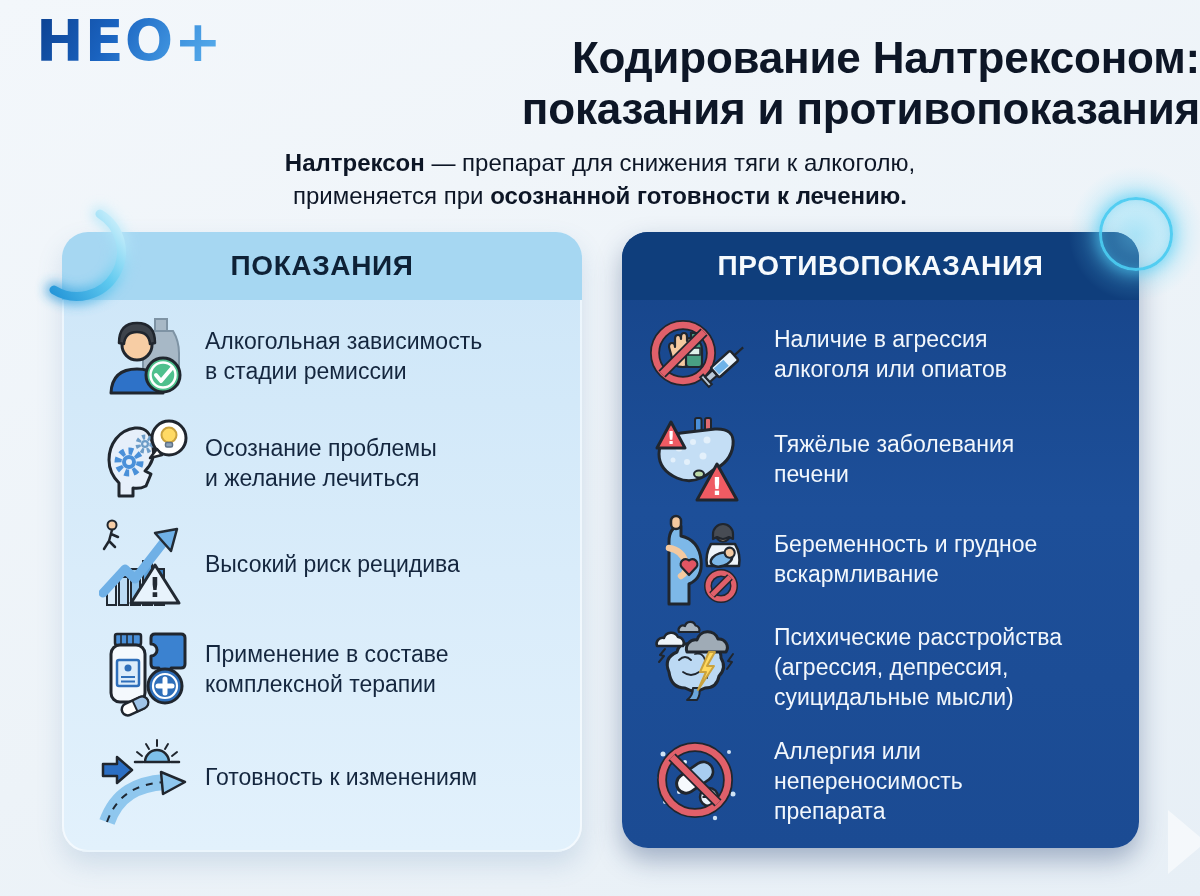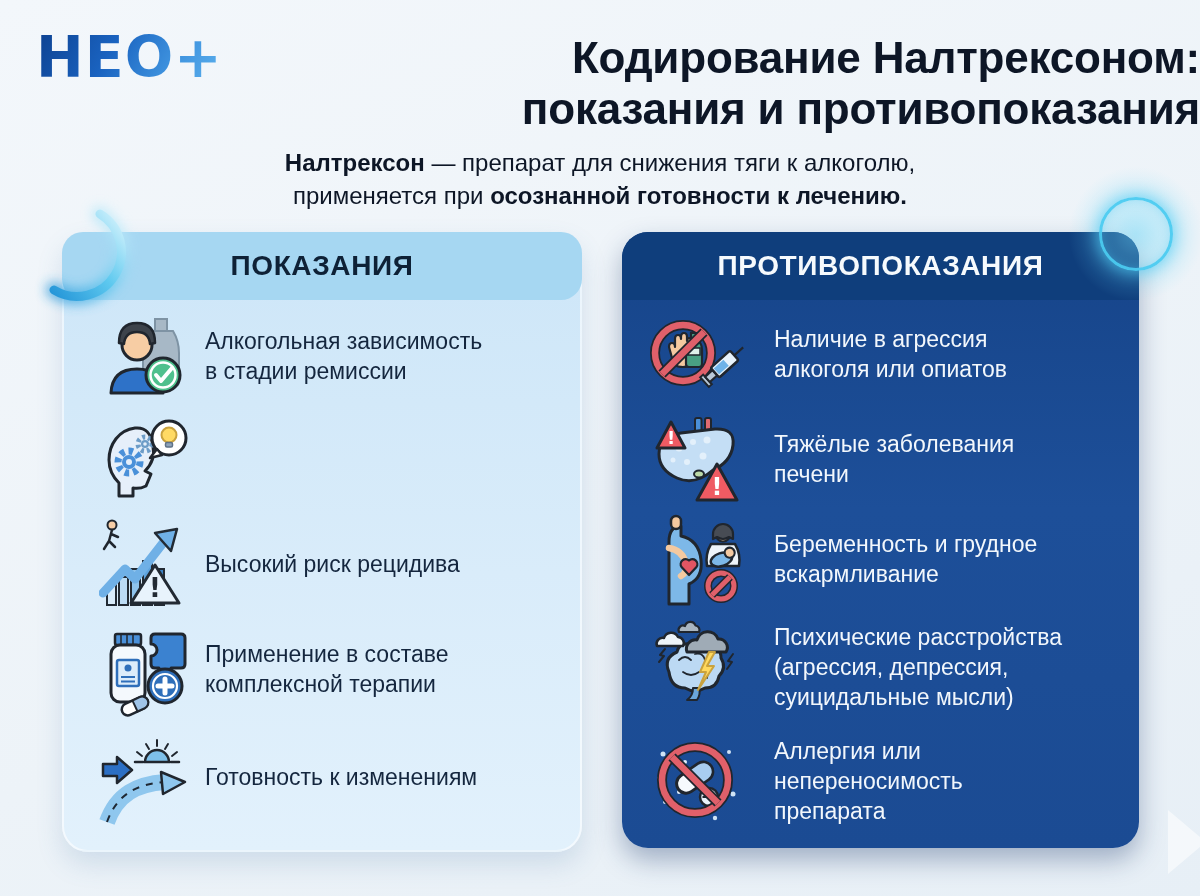--- a/index.html
+++ b/index.html
@@ -1,38 +1,38 @@
 <!DOCTYPE html>
 <html lang="ru"><head>
 <meta charset="utf-8">
 <style>
   html,body{margin:0;padding:0;background:#dfe7ee;}
   .canvas{position:relative;width:1200px;height:896px;overflow:hidden;
     background:linear-gradient(155deg,#f3f7fb 0%,#edf3f8 55%,#e7eff6 100%);
     font-family:"Liberation Sans","DejaVu Sans",sans-serif;}
-  .logo{position:absolute;top:24px;left:36px;font-size:57px;font-weight:800;letter-spacing:1px;
+  .logo{position:absolute;top:8px;left:36px;font-size:57px;font-weight:800;letter-spacing:1px;
     font-family:"DejaVu Sans","Liberation Sans",sans-serif;
     background:linear-gradient(120deg,#0c3f8e 0%,#1a63c0 40%,#3e92de 70%,#5fb4ef 100%);
     -webkit-background-clip:text;background-clip:text;color:transparent;text-decoration:underline;}
   .title{position:absolute;top:32px;left:0;right:0;margin:0;text-align:right;
     font-size:44px;line-height:1.17;font-weight:800;color:#0d1626;white-space:pre-line;letter-spacing:-0.2px;}
   .subtitle{position:absolute;top:146px;left:0;right:0;margin:0;text-align:center;
     font-size:24px;line-height:1.38;color:#0d1626;white-space:pre-line;}
   .subtitle b{font-weight:700;}
   .card{position:absolute;top:232px;height:616px;border-radius:26px;z-index:2;}
   .card-light{left:62px;width:516px;border:2px solid rgba(255,255,255,.6);
     background:linear-gradient(180deg,#cde6f8 0%,#d9ecfa 55%,#e2f1fc 100%);
     box-shadow:0 12px 26px rgba(70,120,170,.18);}
   .card-dark{left:622px;width:517px;
     background:linear-gradient(180deg,#164489 0%,#1d4f99 45%,#1b4b93 100%);
     box-shadow:0 12px 26px rgba(25,55,105,.35);}
   .card-header{position:absolute;left:-2px;right:-2px;top:-2px;height:68px;border-radius:26px 26px 0 0;
     display:flex;align-items:center;justify-content:center;font-weight:800;font-size:28px;letter-spacing:.6px;}
   .card-dark .card-header{left:0;right:0;top:0;}
-  .card-light .card-header{background:#a6d7f2;color:#0e2136;border-radius:21px;}
+  .card-light .card-header{background:#a6d7f2;color:#0e2136;}
   .card-dark .card-header{background:#0f3e7c;color:#f6fafd;}
   .row{position:absolute;left:34px;right:12px;height:96px;display:flex;align-items:center;gap:9px;}
   .card-dark .row{left:26px;gap:28px;}
   .icn{flex:0 0 98px;height:96px;display:flex;align-items:center;justify-content:center;}
   .icn svg{width:96px;height:96px;}
   .item-text{font-size:23px;line-height:1.3;font-weight:500;white-space:pre-line;}
   .card-light .item-text{color:#14263e;}
   .card-dark .item-text{color:#f2f7fc;}
   .crescent{position:absolute;left:12px;top:188px;z-index:6;pointer-events:none;}
   .glow-ring{position:absolute;left:1099px;top:197px;width:68px;height:68px;border-radius:50%;z-index:6;
@@ -101,20 +101,22 @@
             <circle cx="30" cy="46" r="3" fill="#e6effa"></circle>
           <circle cx="46" cy="28" r="7" fill="none" stroke="#6d9cc7" stroke-width="5" stroke-dasharray="3 3"></circle>
           <circle cx="46" cy="28" r="4" fill="#6d9cc7"></circle>
             <circle cx="46" cy="28" r="1.8" fill="#e6effa"></circle>
           <circle cx="70" cy="22" r="17" fill="#ffffff" stroke="#20262e" stroke-width="3"></circle>
           <path d="M58,33 l-7,9 12,-3 z" fill="#ffffff" stroke="#20262e" stroke-width="2.5" stroke-linejoin="round"></path>
           <circle cx="70" cy="19" r="7.5" fill="#ffda64" stroke="#c9a23e" stroke-width="2"></circle>
           <rect x="66.5" y="26.5" width="7" height="4.5" rx="1.5" fill="#8fa3b8" stroke="#5f7288" stroke-width="1.5"></rect>
         </svg>
       </div>
+      <div class="item-text">Осознание проблемы
+и желание лечиться</div>
     </div>
 
     <div class="row" style="top:283px">
       <div class="icn">
         <svg viewBox="0 0 96 96">
           <rect x="8" y="68" width="9" height="20" fill="#d9ecfa" stroke="#222a33" stroke-width="2"></rect>
           <rect x="20" y="60" width="9" height="28" fill="#bcdcf5" stroke="#222a33" stroke-width="2"></rect>
           <rect x="32" y="52" width="9" height="36" fill="#8ec3ec" stroke="#222a33" stroke-width="2"></rect>
           <rect x="44" y="44" width="9" height="44" fill="#5ea3dd" stroke="#222a33" stroke-width="2"></rect>
           <rect x="56" y="52" width="9" height="36" fill="#3c82c4" stroke="#222a33" stroke-width="2"></rect>

